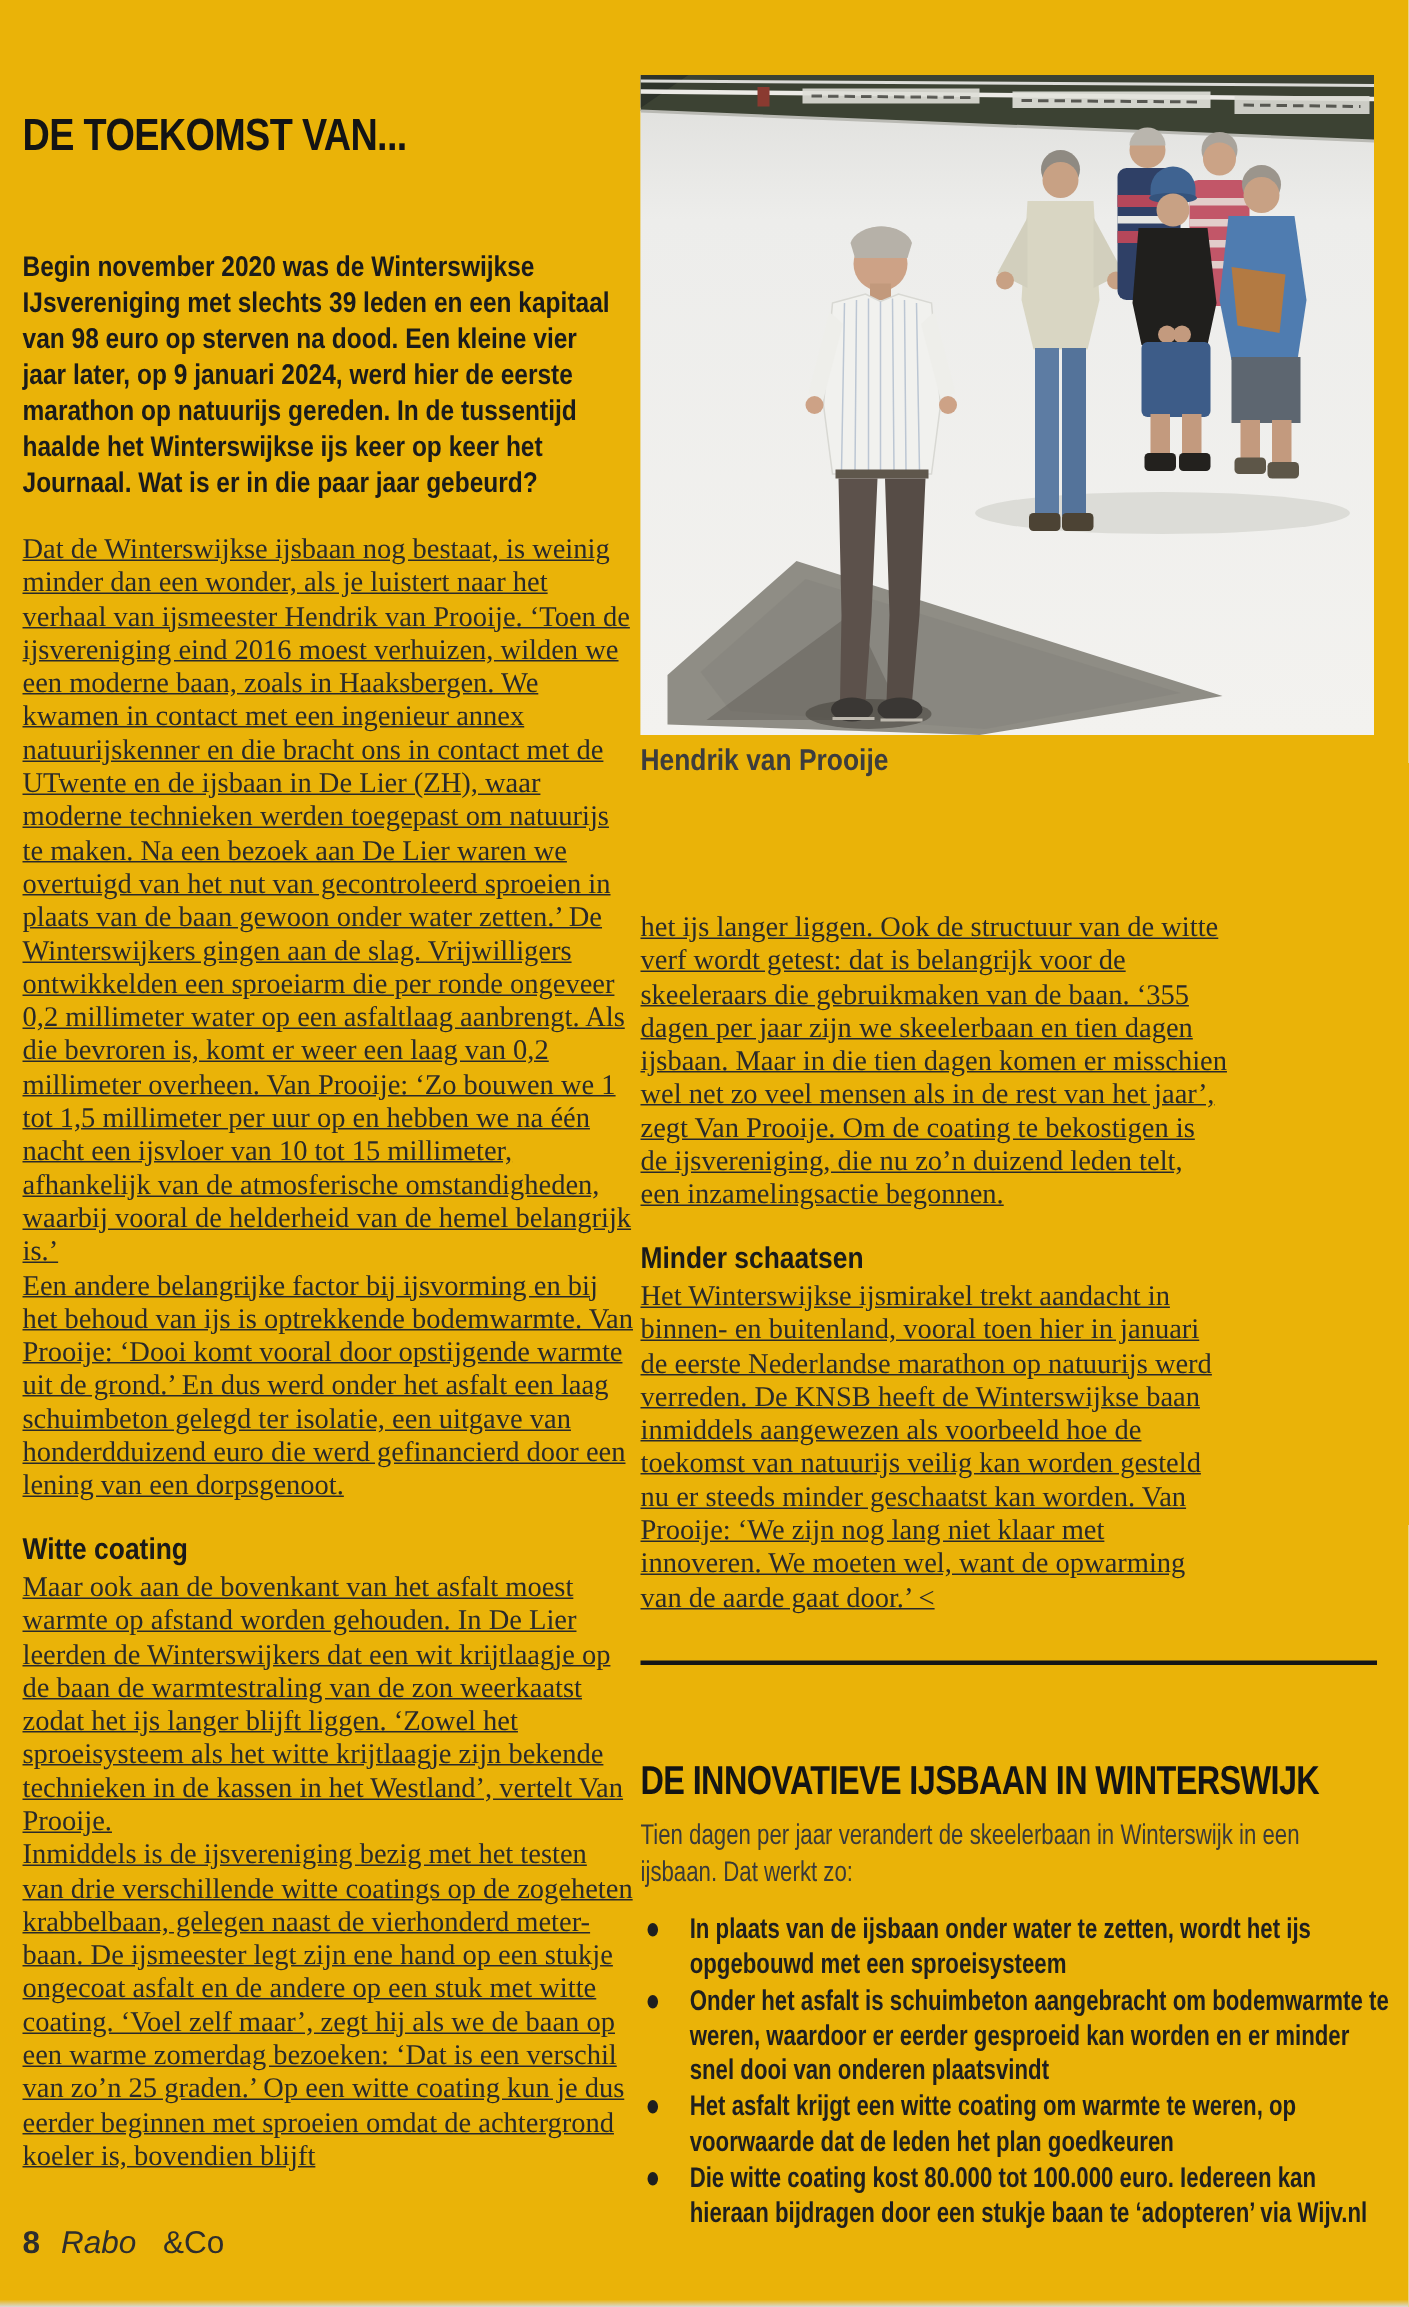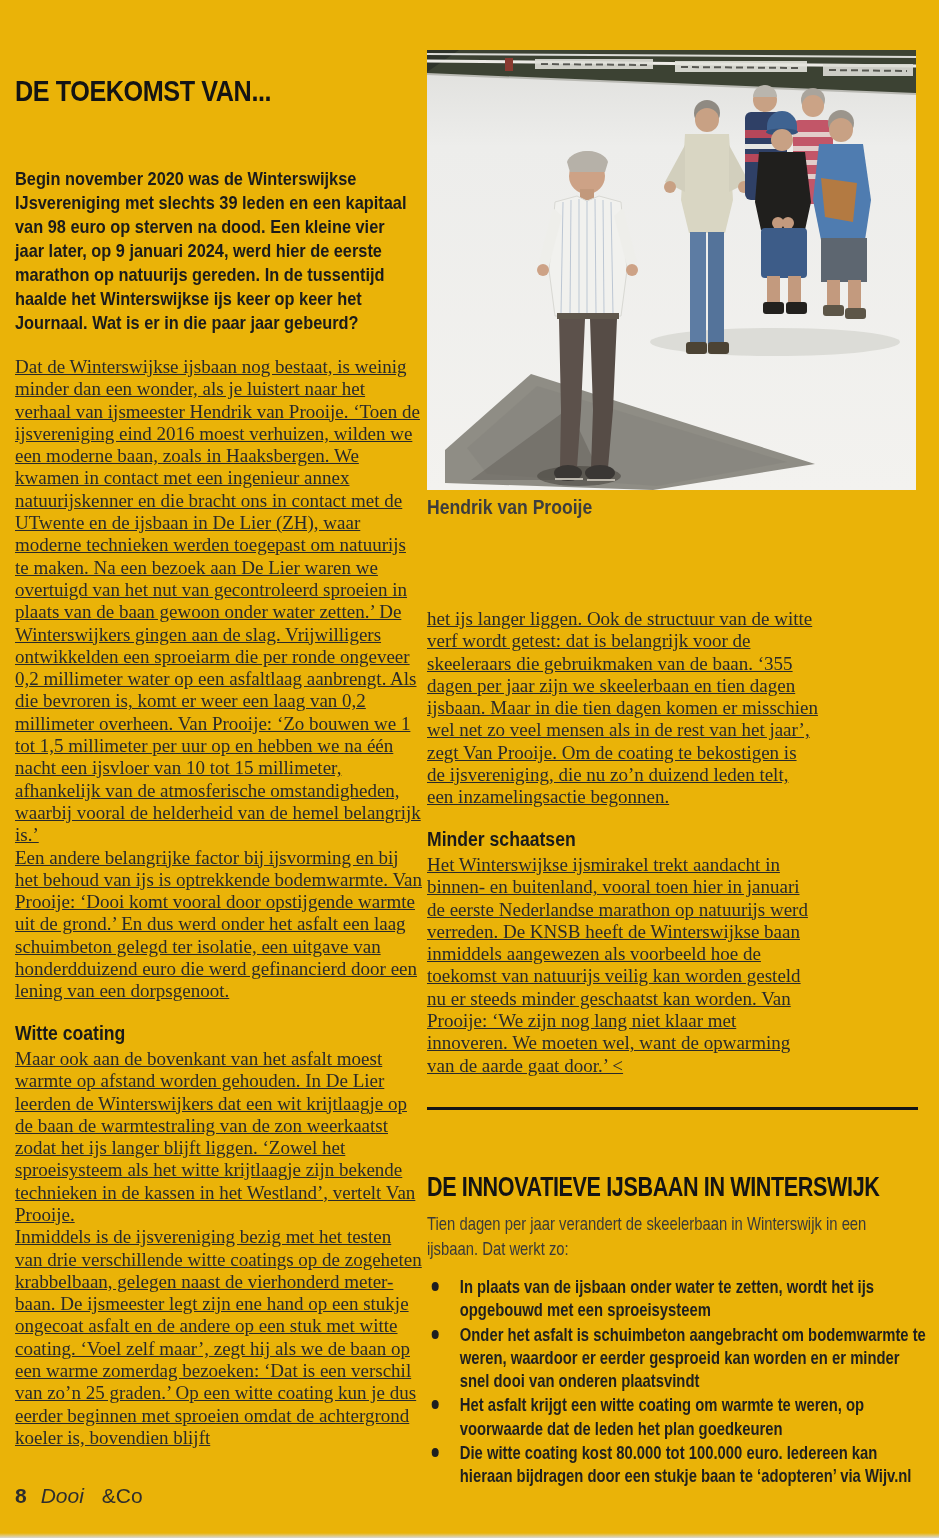--- a/index.html
+++ b/index.html
@@ -227,16 +227,16 @@
     <p class="box-intro">Tien dagen per jaar verandert de skeelerbaan in Winterswijk in een ijsbaan. Dat werkt zo:</p>
     <ul class="box-bullets">
       <li><span class="dot"></span><span>In plaats van de ijsbaan onder water te zetten, wordt het ijs opgebouwd met een sproeisysteem</span></li>
       <li><span class="dot"></span><span>Onder het asfalt is schuimbeton aangebracht om bodemwarmte te weren, waardoor er eerder gesproeid kan worden en er minder snel dooi van onderen plaatsvindt</span></li>
       <li><span class="dot"></span><span>Het asfalt krijgt een witte coating om warmte te weren, op voorwaarde dat de leden het plan goedkeuren</span></li>
       <li><span class="dot"></span><span>Die witte coating kost 80.000 tot 100.000 euro. Iedereen kan hieraan bijdragen door een stukje baan te ‘adopteren’ via Wijv.nl</span></li>
     </ul>
   </div>
 
   <div class="footer">
-    <span class="pagenum">8</span><span class="mag-italic">Dooi</span>&nbsp;<span class="mag-rest">&amp;Co</span>
+    <span class="pagenum">8</span><span class="mag-italic">Rabo</span>&nbsp;<span class="mag-rest">&amp;Co</span>
   </div>
 
 </div>
 
 </body></html>

